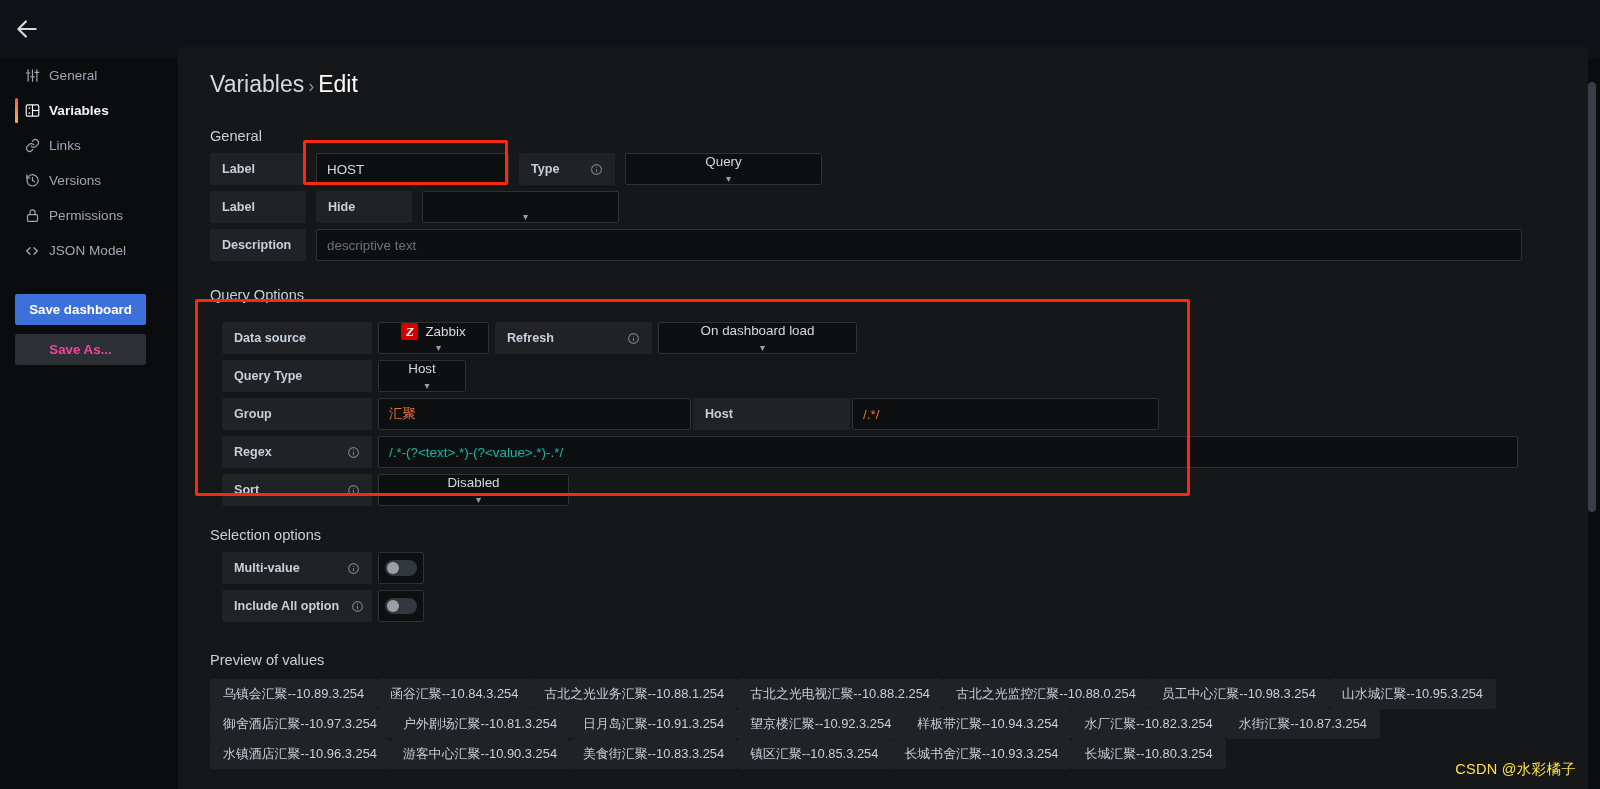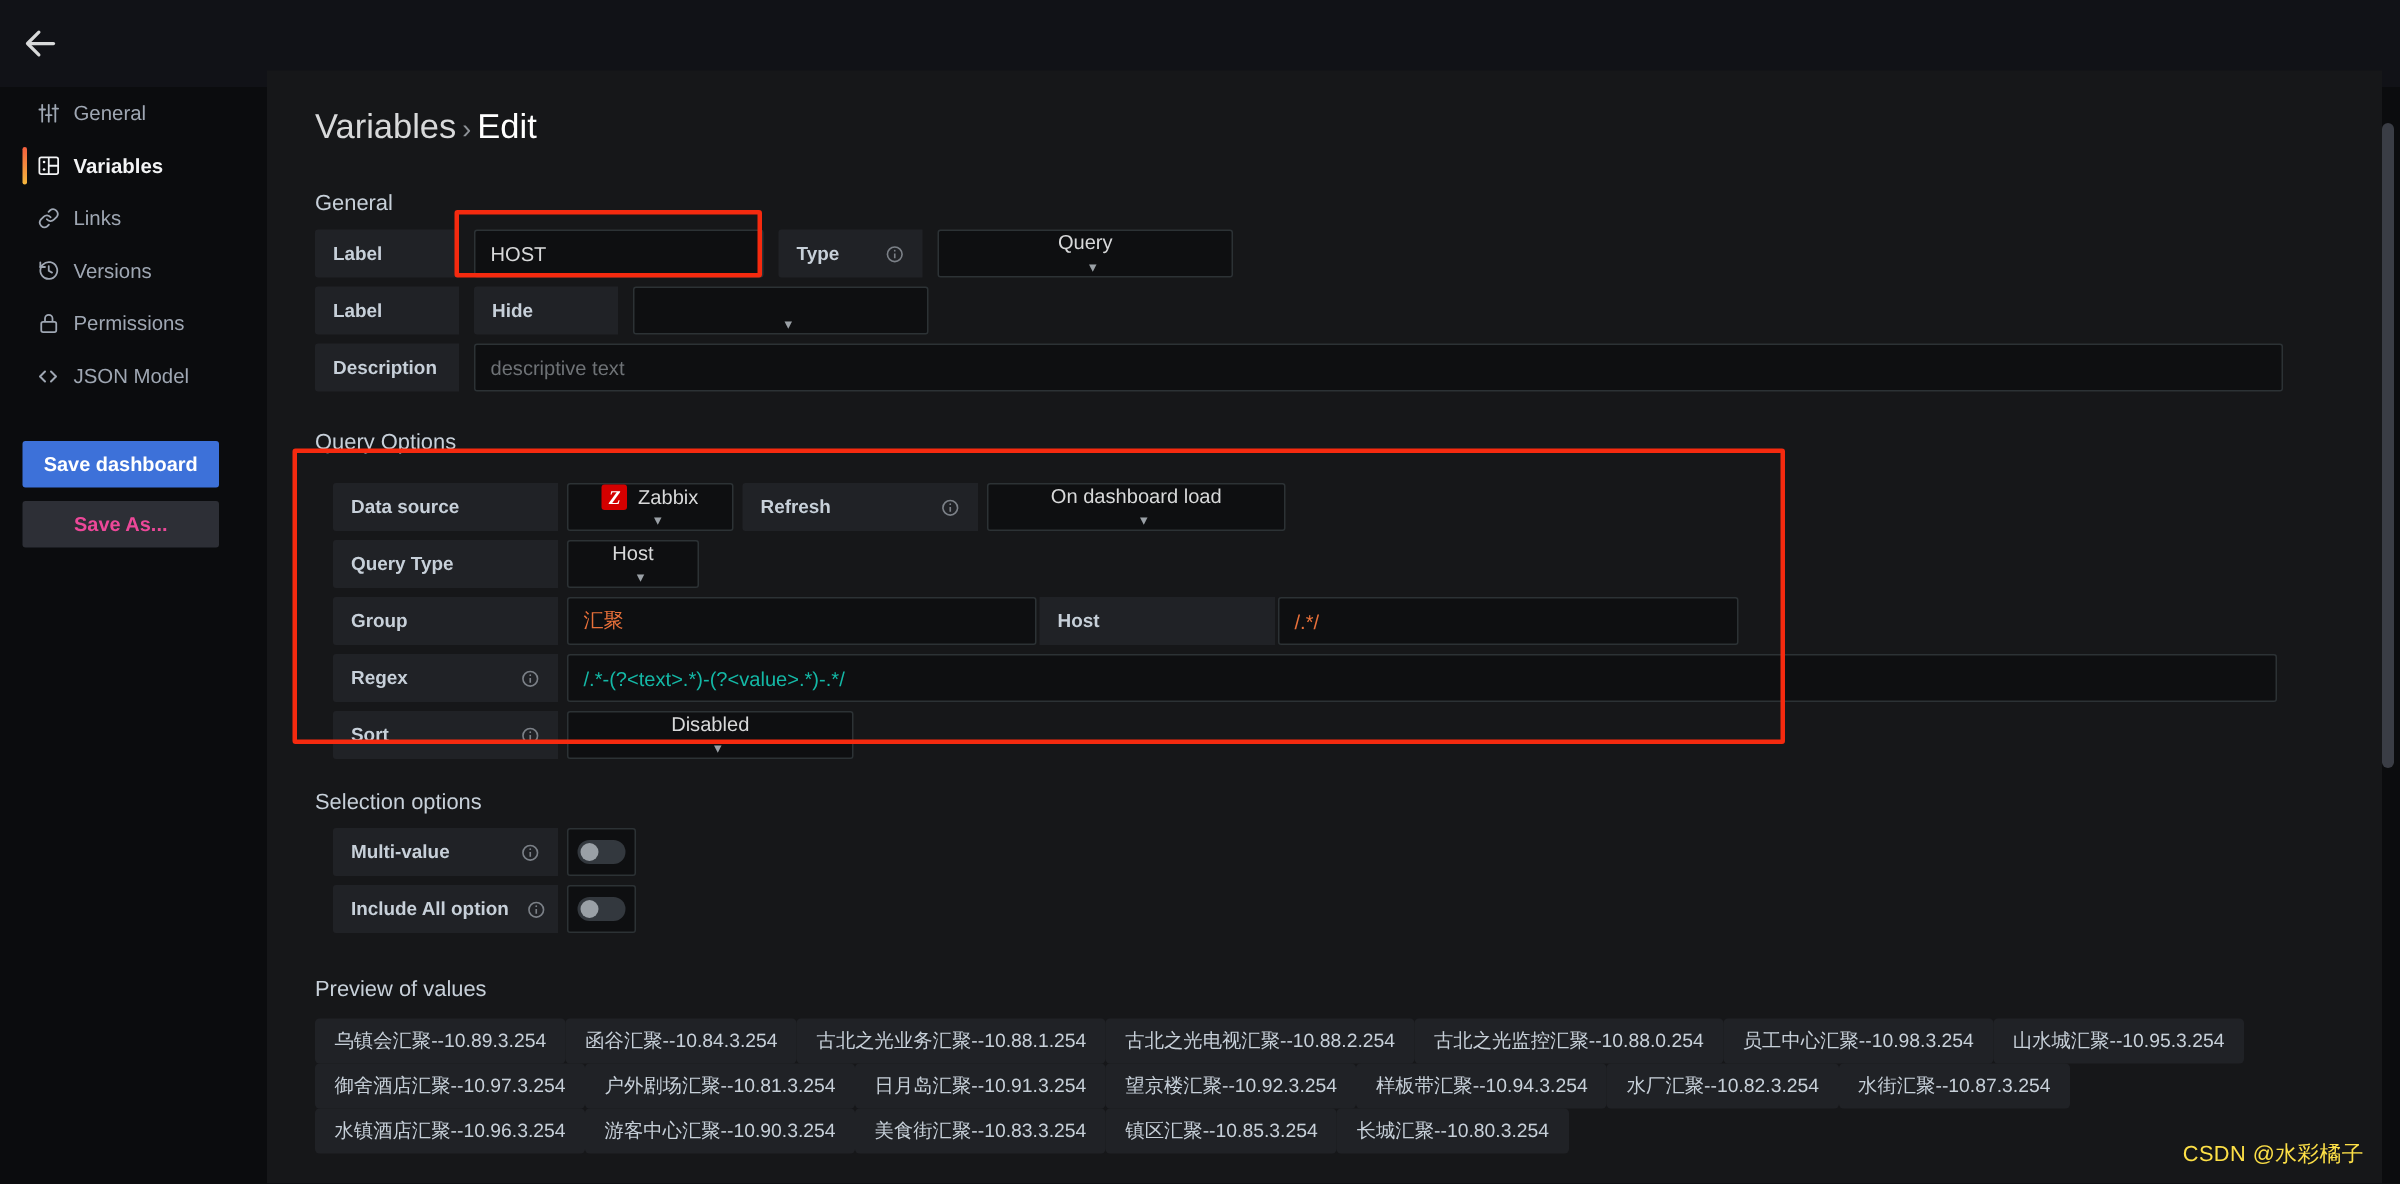--- a/index.html
+++ b/index.html
@@ -464,20 +464,21 @@
       <div class="chip">户外剧场汇聚--10.81.3.254</div>
       <div class="chip">日月岛汇聚--10.91.3.254</div>
       <div class="chip">望京楼汇聚--10.92.3.254</div>
       <div class="chip">样板带汇聚--10.94.3.254</div>
       <div class="chip">水厂汇聚--10.82.3.254</div>
       <div class="chip">水街汇聚--10.87.3.254</div>
       <div class="chip">水镇酒店汇聚--10.96.3.254</div>
       <div class="chip">游客中心汇聚--10.90.3.254</div>
       <div class="chip">美食街汇聚--10.83.3.254</div>
       <div class="chip">镇区汇聚--10.85.3.254</div>
+      <div class="chip">长城书舍汇聚--10.93.3.254</div>
       <div class="chip">长城汇聚--10.80.3.254</div>
     </div>
 
 </div>
 
 <div id="name-highlight"></div>
 <div id="query-highlight"></div>
 
 <div id="scrollbar-track"></div>
 <div id="scrollbar-thumb"></div>

